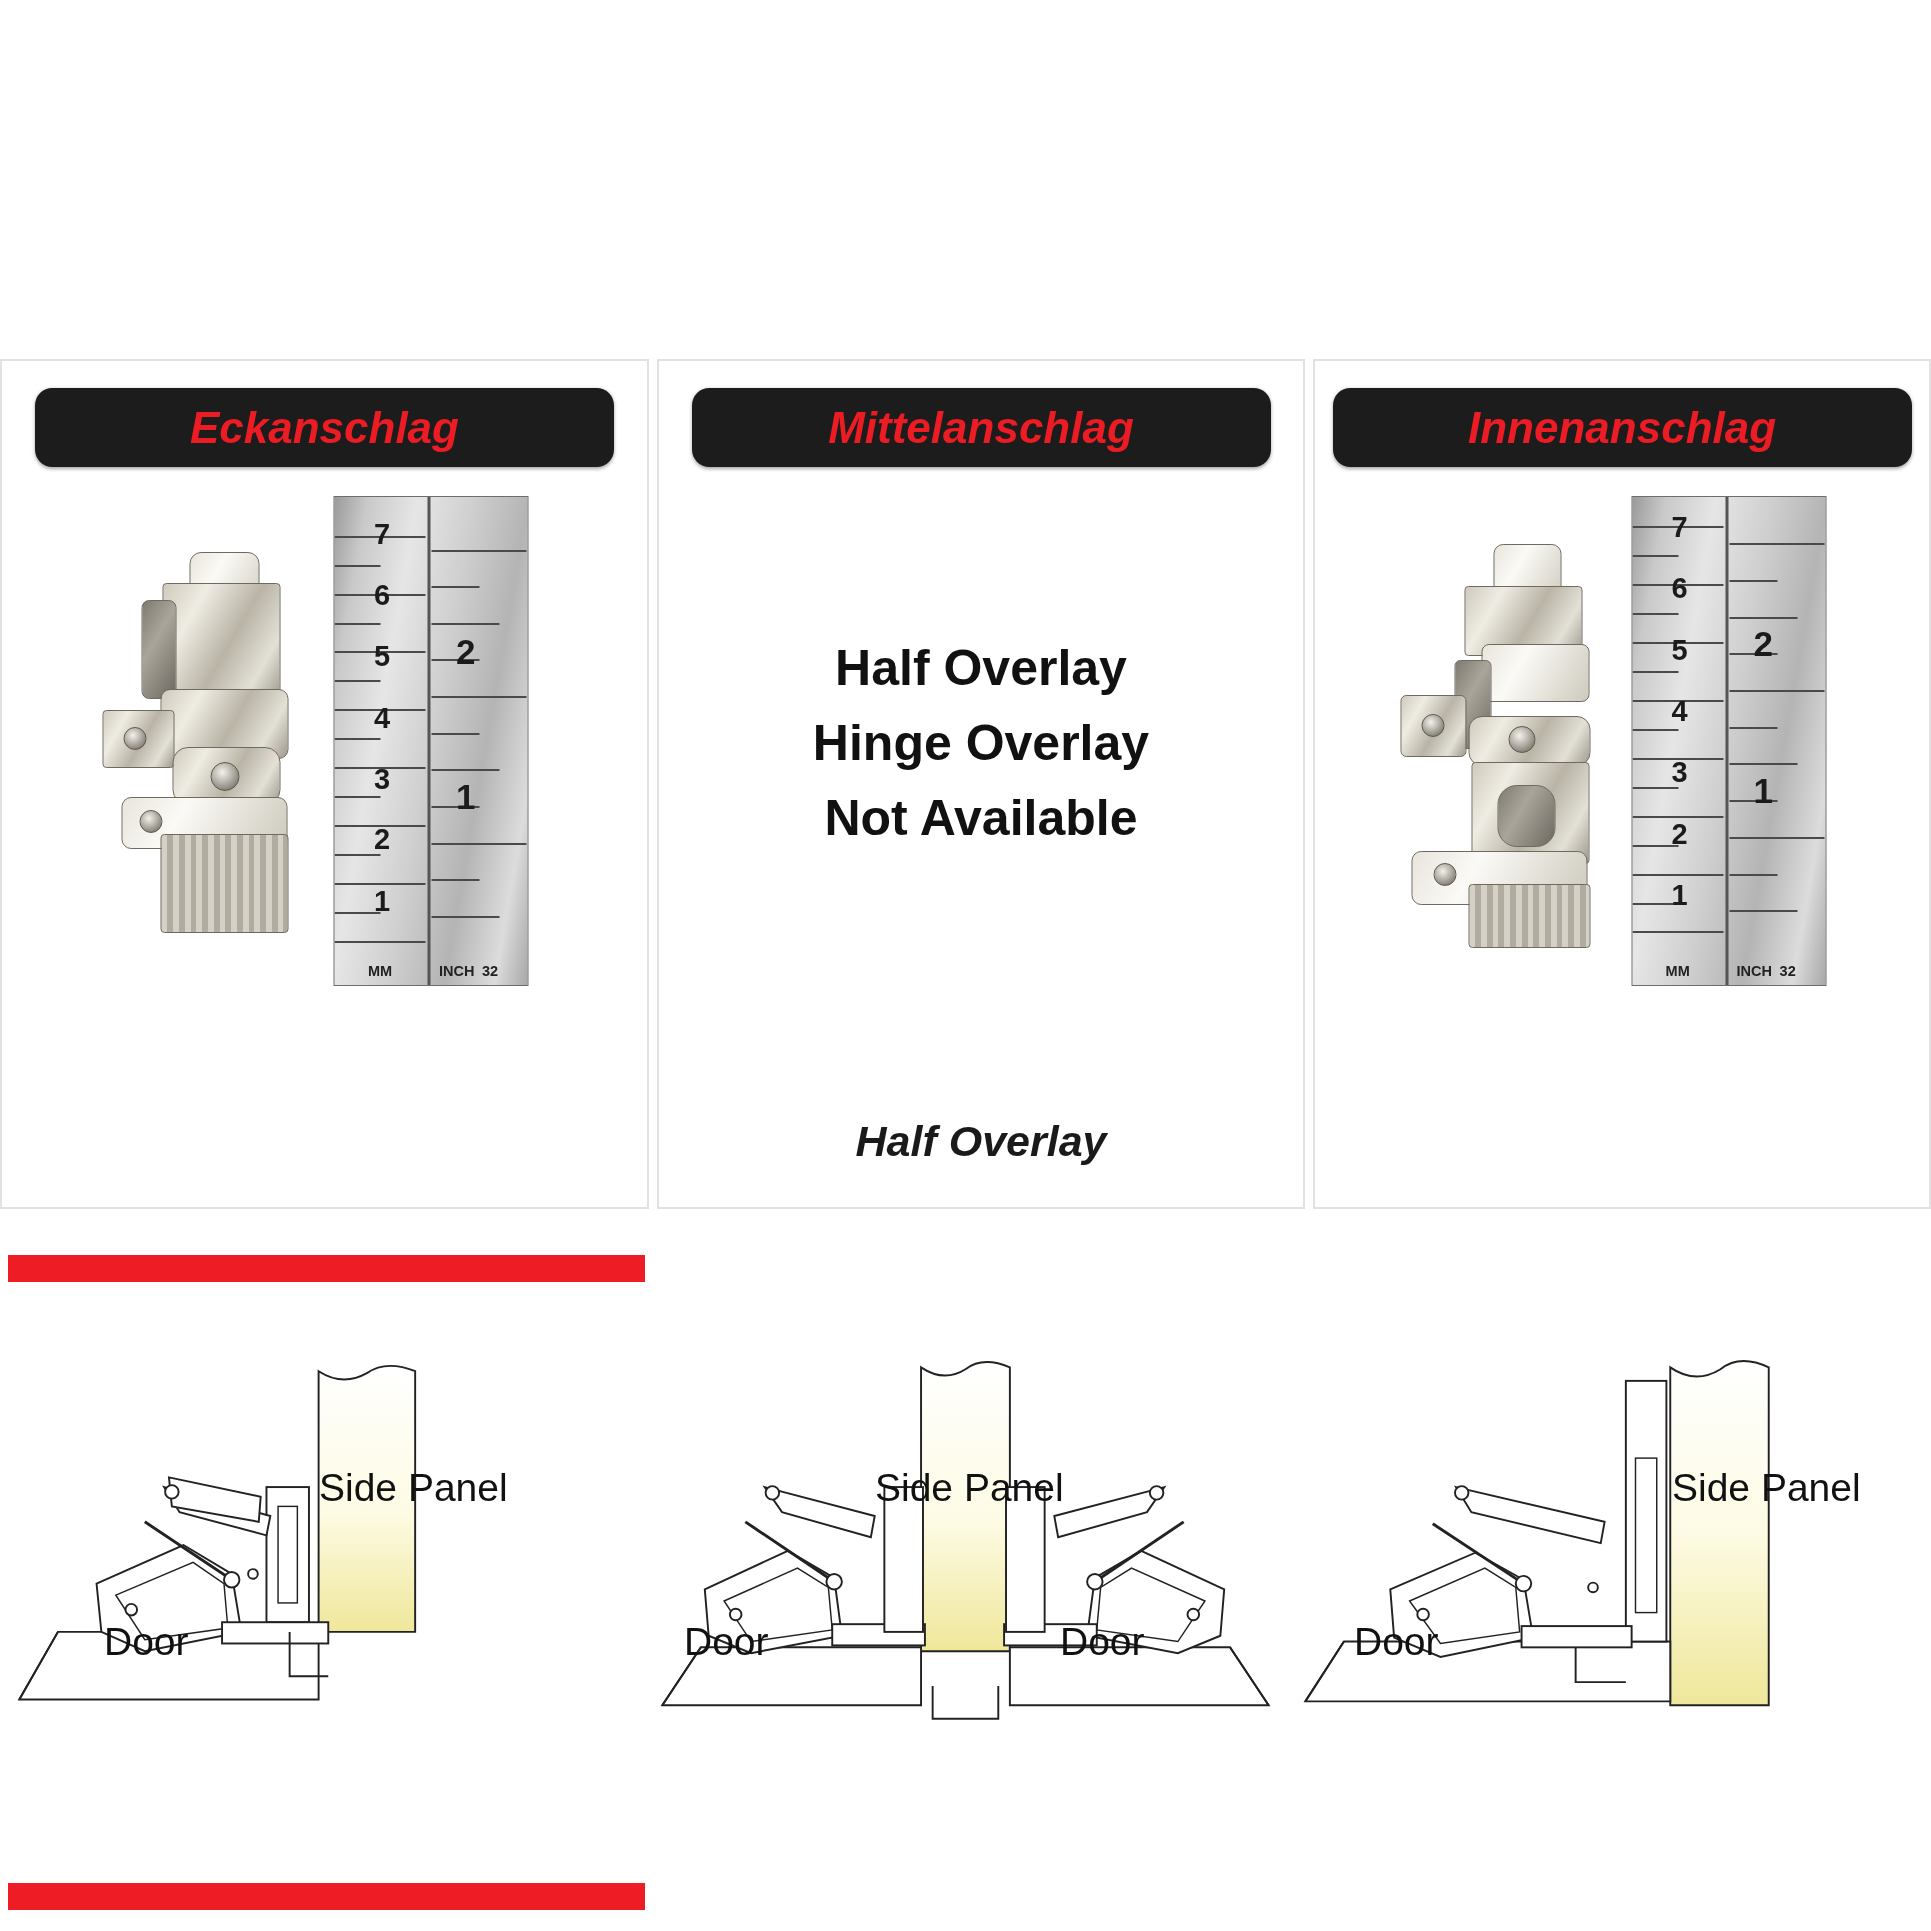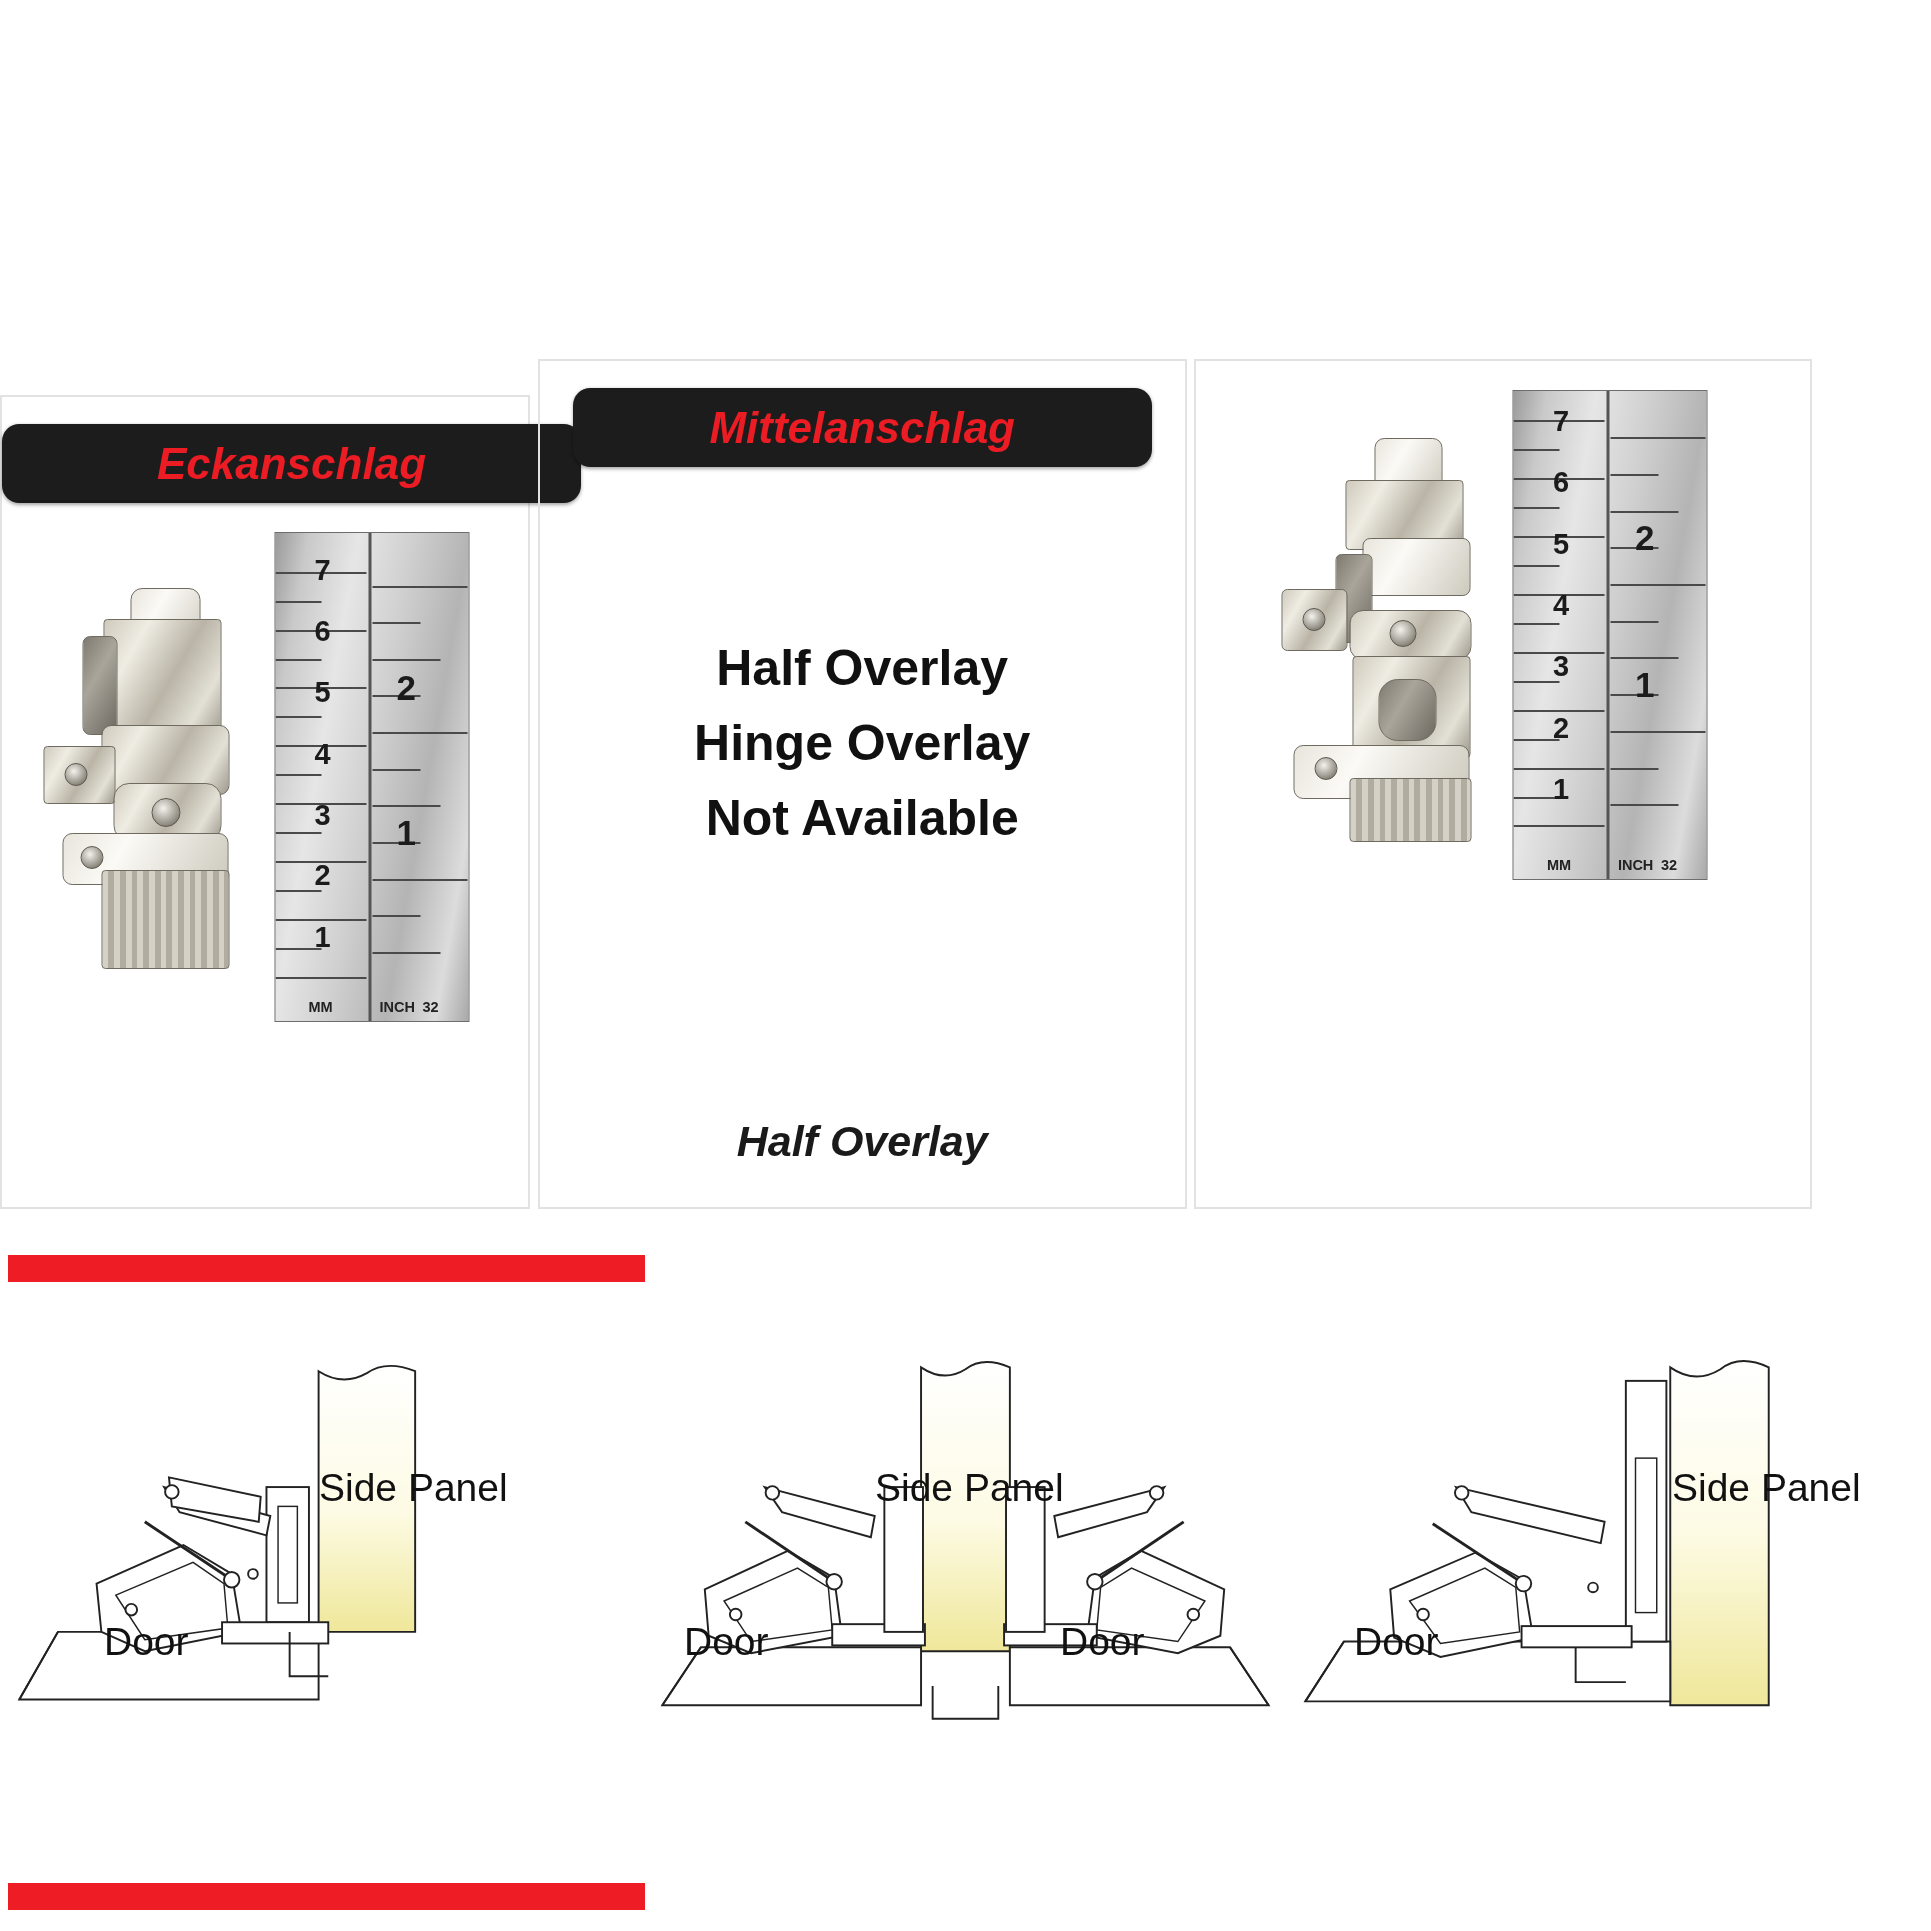--- a/index.html
+++ b/index.html
@@ -37,21 +37,21 @@
     left: 0;
     width: 1931px;
     height: 850px;
     display: flex;
   }
   .panel {
     position: relative;
     box-sizing: border-box;
     border: 2.9px solid #e2e2e2;
   }
-  .panel-1 { width: 530px; margin-top: 36px; }
+  .panel-1 { width: 649px; }
   .panel-2 { width: 649px; margin-left: 7.7px; }
   .panel-3 { width: 618px; margin-left: 7.7px; }
 
   .badge {
     margin: 27px auto 0 auto;
     background: #1c1c1c;
     border-radius: 17.4px;
     height: 79px;
     display: flex;
     align-items: center;
@@ -294,20 +294,23 @@
       <div class="na-message">
         <div>Half Overlay</div>
         <div>Hinge Overlay</div>
         <div>Not Available</div>
       </div>
     </div>
     <div class="caption">Half Overlay</div>
   </div>
 
   <div class="panel panel-3">
+    <div class="badge badge-3">
+      <span>Innenanschlag</span>
+    </div>
     <div class="photo-area">
       <div class="hinge-photo">
         <div class="ruler">
           <div class="divider"></div>
           <div class="tick" style="top:29px;width:91px;"></div>
           <div class="tick" style="top:58px;width:46px;"></div>
           <div class="tick" style="top:87px;width:91px;"></div>
           <div class="tick" style="top:116px;width:46px;"></div>
           <div class="tick" style="top:145px;width:91px;"></div>
           <div class="tick" style="top:174px;width:46px;"></div>

